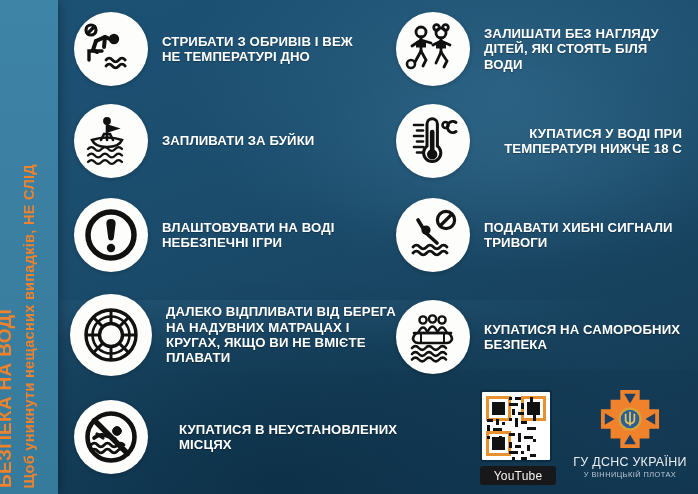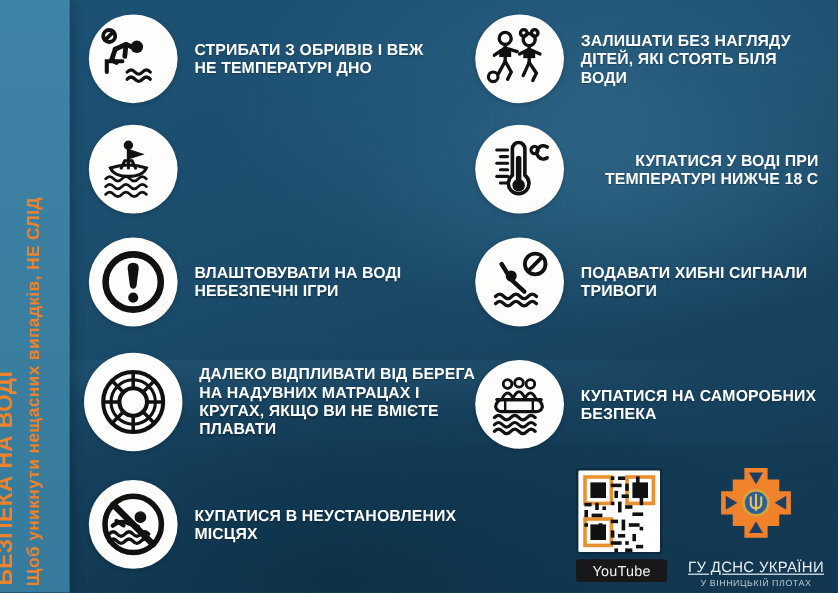--- a/index.html
+++ b/index.html
@@ -65,21 +65,21 @@
   .qr-cell{position:absolute;background:#111;}
   .qr-eye{position:absolute;border:3px solid #e8922f;background:#fff;}
   .qr-eye i{position:absolute;left:3px;top:3px;right:3px;bottom:3px;background:#111;display:block;}
   #yt-tag{
     margin-top:4px;width:76px;height:19px;background:#18181a;border-radius:3px;
     display:flex;align-items:center;justify-content:center;
     color:#f6f2ee;font-size:12px;letter-spacing:.2px;
   }
   #emblem-wrap{position:absolute;left:96px;top:0px;width:116px;text-align:center;}
   #emblem{margin:0 auto;width:62px;height:62px;}
-  #brand-name{color:#e9eef2;font-size:12.4px;letter-spacing:.3px;margin-top:11px;white-space:nowrap;text-decoration:underline;}
+  #brand-name{color:#e9eef2;font-size:12.4px;letter-spacing:.3px;margin-top:1px;white-space:nowrap;}
   #brand-sub{color:#b9c8d3;font-size:7.4px;letter-spacing:.45px;margin-top:1px;white-space:nowrap;}
 </style>
 </head>
 <body>
 
 <div id="poster">
 
   <div class="wave w1"></div>
   <div class="wave w2"></div>
   <div class="wave w3"></div>
@@ -119,20 +119,21 @@
             <line x1="25" y1="11" x2="25" y2="28"></line>
             <path d="M25 13 L36 16.5 L25 20 Z" fill="#111" stroke-width="1.6"></path>
             <path d="M19 28 L22 22 L28 22 L31 28"></path>
             <path d="M10 28 q15-5 30 0 q-3 7 -15 7 q-12 0 -15 -7 Z"></path>
             <path d="M6 37 q3.4-3.8 6.8 0 t6.8 0 t6.8 0 t6.8 0 t6.8 0" stroke-width="2.3"></path>
             <path d="M6 43.5 q3.4-3.8 6.8 0 t6.8 0 t6.8 0 t6.8 0 t6.8 0" stroke-width="2.3"></path>
             <path d="M6 50 q3.4-3.8 6.8 0 t6.8 0 t6.8 0 t6.8 0 t6.8 0" stroke-width="2.3"></path>
           </g>
         </svg>
       </div>
+      <div class="label lbl-gap" style="width:212px">ЗАПЛИВАТИ ЗА БУЙКИ</div>
     </div>
 
     <div class="item" style="top:198px;left:0;">
       <div class="badge badge-sm">
         <svg width="58" height="58" viewBox="0 0 58 58">
           <circle cx="29" cy="29" r="23" fill="none" stroke="#111" stroke-width="5.5"></circle>
           <path d="M29 13 q5 0 4.6 5 L31.8 32 q-.4 2.6 -2.8 2.6 t-2.8 -2.6 L24.4 18 q-.4 -5 4.6 -5 Z" fill="#111"></path>
           <circle cx="29" cy="42" r="4.2" fill="#111"></circle>
         </svg>
       </div>
@@ -155,21 +156,21 @@
               <line x1="40.1" y1="40.1" x2="49.7" y2="49.7"></line>
               <line x1="49.7" y1="14.3" x2="40.1" y2="23.9"></line>
               <line x1="23.9" y1="40.1" x2="14.3" y2="49.7"></line>
             </g>
           </g>
         </svg>
       </div>
       <div class="label lbl-gap" style="width:232px">ДАЛЕКО ВІДПЛИВАТИ ВІД БЕРЕГА НА НАДУВНИХ МАТРАЦАХ І КРУГАХ, ЯКЩО ВИ НЕ ВМІЄТЕ ПЛАВАТИ</div>
     </div>
 
-    <div class="item" style="top:400px;left:0;">
+    <div class="item" style="top:400px;left:0;gap:17px;">
       <div class="badge badge-sm">
         <svg width="58" height="58" viewBox="0 0 58 58">
           <circle cx="29" cy="29" r="23.5" fill="none" stroke="#111" stroke-width="4.6"></circle>
           <g stroke="#111" fill="none" stroke-linecap="round">
             <circle cx="35" cy="23" r="4.4" fill="#111"></circle>
             <path d="M12 30 q6-5 13-2 l8 3" stroke-width="3.6"></path>
             <path d="M15 26 l6 4" stroke-width="3.2"></path>
             <path d="M9 37 q3.3-3.7 6.6 0 t6.6 0 t6.6 0 t6.6 0 t6.6 0" stroke-width="2.8"></path>
             <path d="M9 43 q3.3-3.7 6.6 0 t6.6 0 t6.6 0 t6.6 0 t6.6 0" stroke-width="2.8"></path>
           </g>

